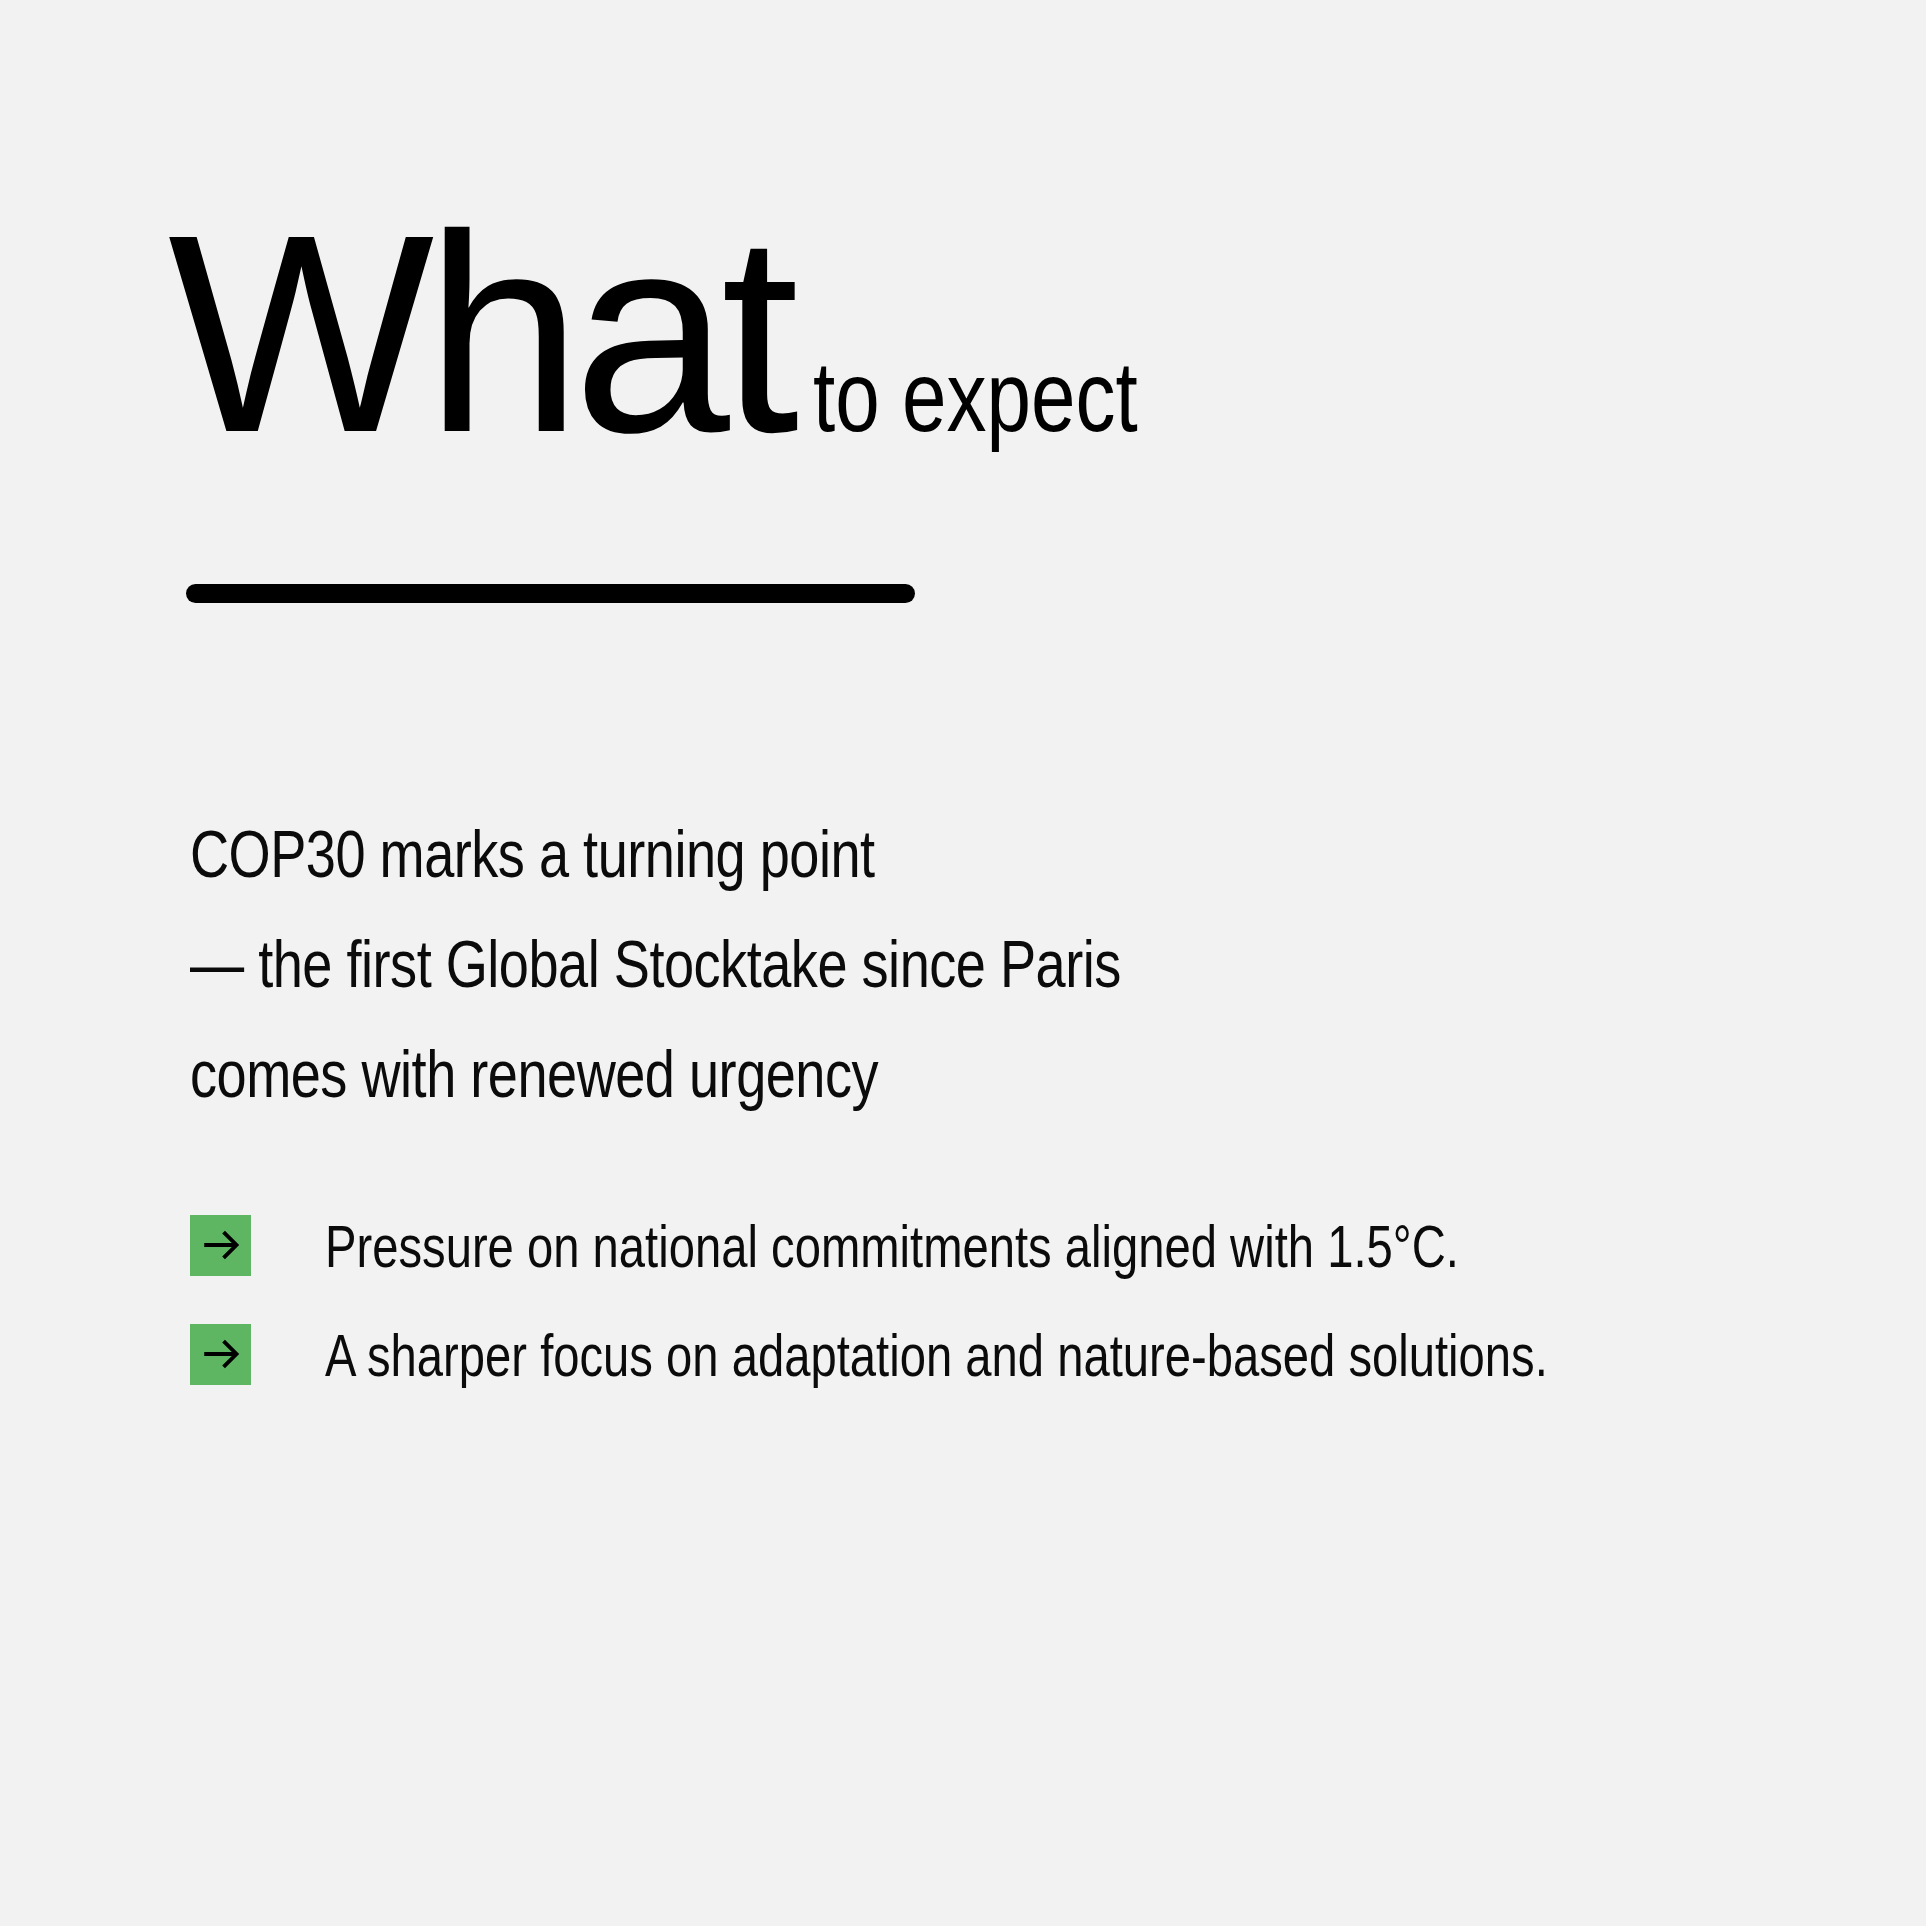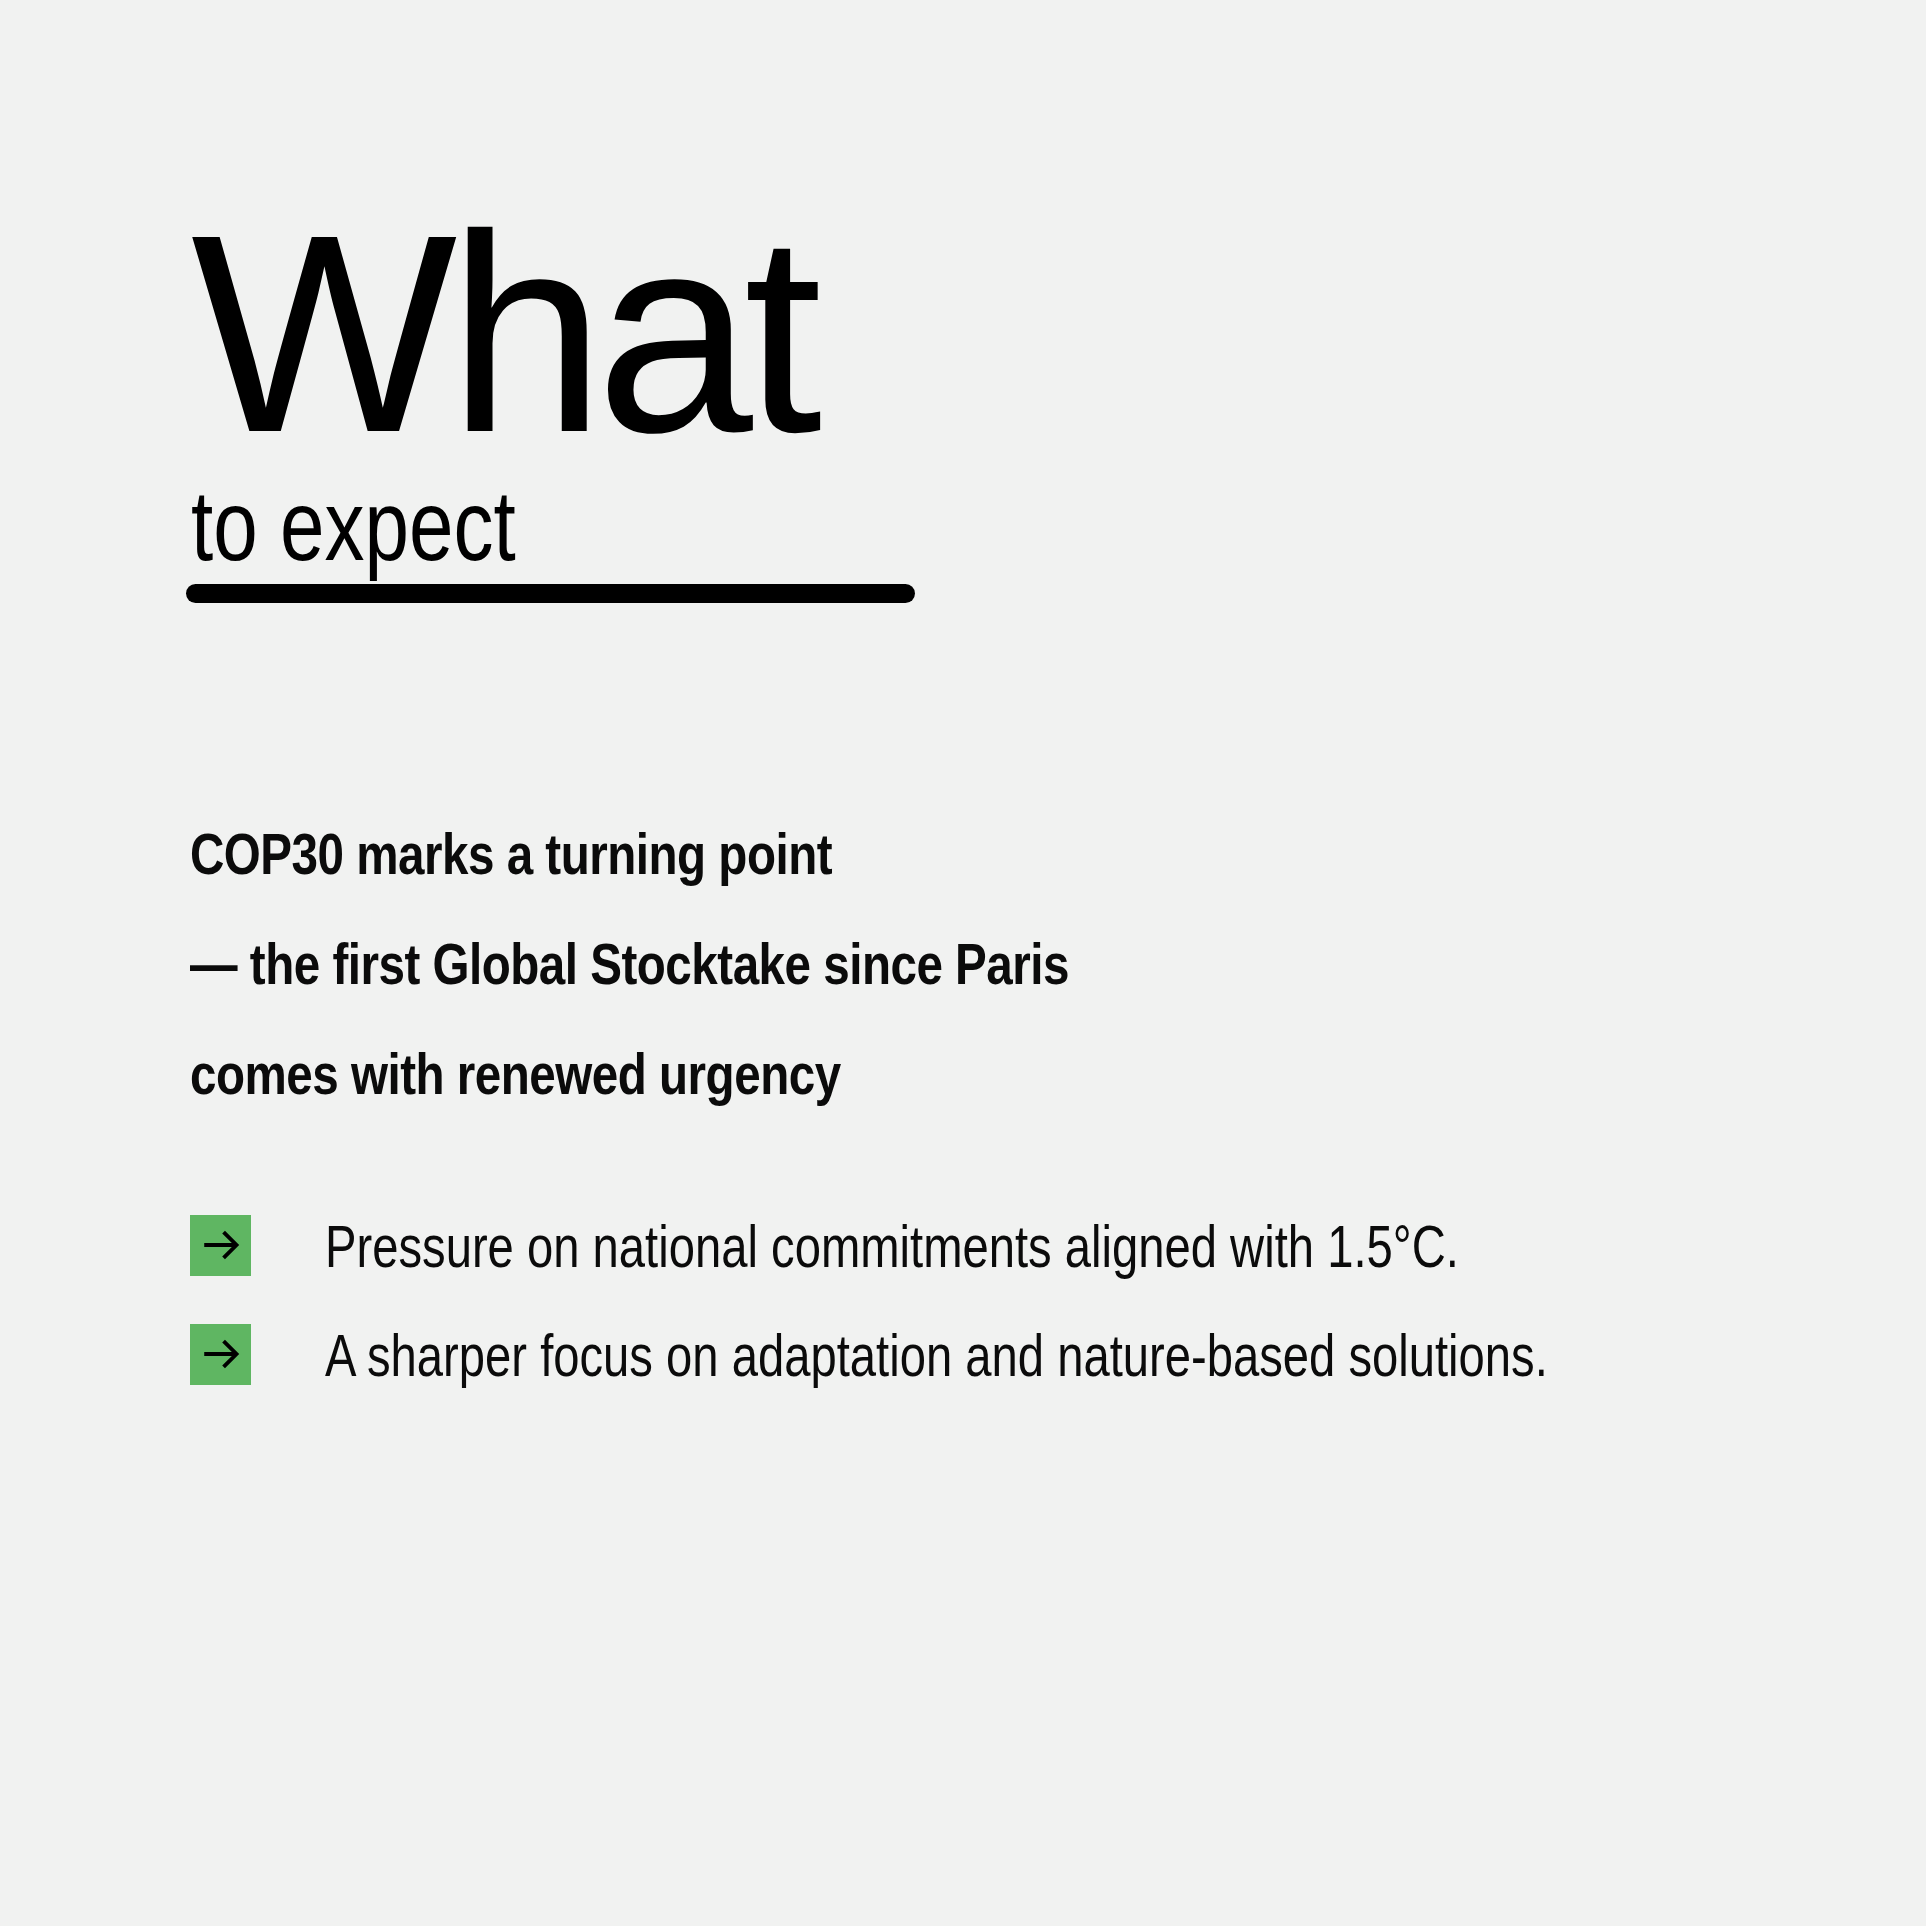--- a/index.html
+++ b/index.html
@@ -23,21 +23,20 @@
   }
 
   
   .headline-row {
     position: absolute;
     left: 168px;
     top: 193px;
     display: flex;
     align-items: baseline;
     white-space: nowrap;
-    flex-direction: column;
   }
   .headline-main {
     font-family: "Liberation Sans", sans-serif;
     font-weight: 300;
     font-size: 282px;
     line-height: 282px;
     letter-spacing: -9px;
     color: #000000;
     display: block;
   }
@@ -65,22 +64,22 @@
   }
 
   
   .deck {
     position: absolute;
     left: 190px;
     top: 799px;
     width: 1573px;
     color: #0b0b0b;
     font-family: "Liberation Sans Narrow", "Liberation Sans", sans-serif;
-    font-weight: 700;
-    font-size: 58px;
+    font-weight: 400;
+    font-size: 66px;
     line-height: 110px;
     letter-spacing: -0.6px;
   }
   .deck-line {
     display: block;
     transform: scaleX(0.82);
     transform-origin: left center;
     white-space: nowrap;
   }
 

